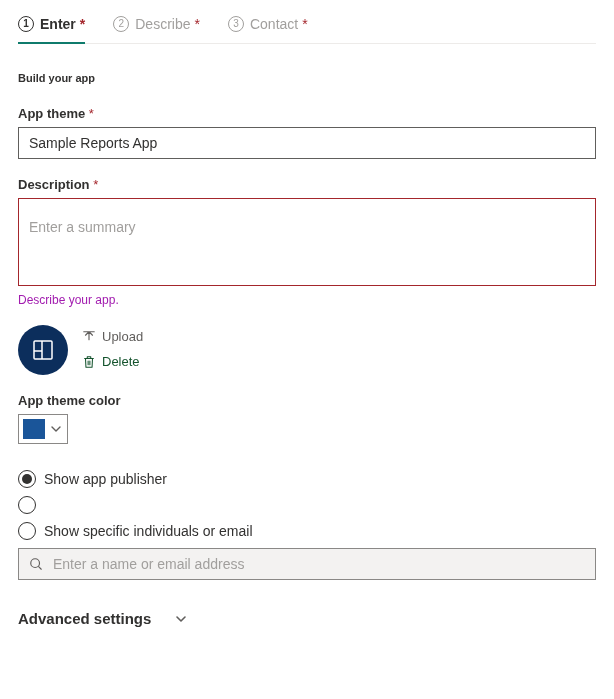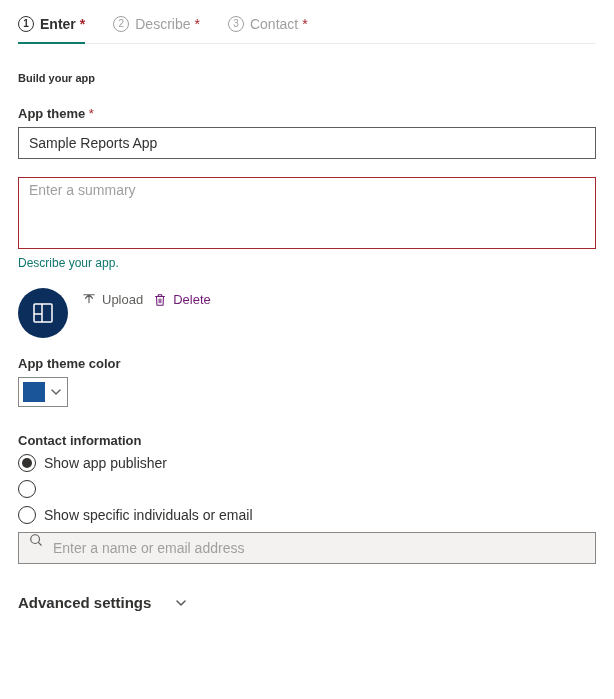--- a/index.html
+++ b/index.html
@@ -65,50 +65,50 @@
     height: 32px;
     padding: 8px 10px;
     border: 1px solid #605e5c;
     font-size: 14px;
     font-family: inherit;
     color: #323130;
     outline: none;
   }
   textarea.ta {
     width: 100%;
-    height: 72px;
-    padding: 4px 10px;
+    height: 88px;
+    padding: 20px 10px;
     border: 1px solid #a4262c;
     font-size: 14px;
     font-family: inherit;
     color: #323130;
     resize: none;
     outline: none;
   }
   textarea.ta::placeholder, input::placeholder { color: #a19f9d; }
   .err-text {
-    color: #0f766e;
+    color: #a21caf;
     font-size: 12px;
     margin-top: 4px;
   }
   .logo-row { display: flex; align-items: flex-start; gap: 14px; margin-top: 8px; }
   .logo-thumb {
     width: 50px; height: 50px;
     background: #0c2e5c;
     border-radius: 50%;
     display: flex; align-items: center; justify-content: center;
   }
   .logo-thumb svg { width: 24px; height: 24px; }
-  .logo-actions { display: flex; flex-direction: row; gap: 10px; margin-top: 4px; }
+  .logo-actions { display: flex; flex-direction: column; gap: 10px; margin-top: 4px; }
   .logo-action {
     display: flex; align-items: center; gap: 6px;
     font-size: 13px; cursor: pointer;
     color: #605e5c;
   }
-  .logo-action.disabled { color: #701a75; cursor: default; }
+  .logo-action.disabled { color: #14532d; cursor: default; }
   .logo-action svg { width: 14px; height: 14px; }
   .color-picker {
     display: inline-flex;
     align-items: center;
     border: 1px solid #8a8886;
     padding: 4px 6px 4px 4px;
     gap: 6px;
     cursor: pointer;
   }
   .color-swatch {
@@ -134,21 +134,21 @@
     border-radius: 50%;
     display: none;
   }
   .radio.checked .dot { display: block; }
   .radio-label { font-size: 14px; color: #323130; }
   .search-box {
     width: 100%;
     height: 32px;
     border: 1px solid #8a8886;
     background: #f3f2f1;
-    display: flex; 
+    display: flex; align-items: center;
     padding: 0 10px;
     gap: 10px;
     margin-top: 4px;
   }
   .search-box svg { width: 14px; height: 14px; color: #605e5c; flex-shrink: 0; }
   .search-box input {
     flex: 1; border: none; outline: none;
     background: transparent;
     font-size: 14px; font-family: inherit;
     color: #323130;
@@ -186,20 +186,24 @@
 
 <div class="field">
   <label class="label">
     <span>App theme</span>
     <span class="req">*</span>
   </label>
   <input type="text" class="ti" value="Sample Reports App" style="">
 </div>
 
 <div class="field">
+  <label class="label">
+    <span>Description</span>
+    <span class="req">*</span>
+  </label>
   <textarea class="ta" placeholder="Enter a summary" style=""></textarea>
   <div class="err-text">Describe your app.</div>
 </div>
 
 <div class="field">
   <div class="logo-row">
     <div class="logo-thumb">
       <svg viewBox="0 0 24 24">
         <rect x="3" y="3" width="18" height="18" rx="1" fill="none" stroke="#fff" stroke-width="1.5"></rect>
         <line x1="11" y1="3" x2="11" y2="21" stroke="#fff" stroke-width="1.5"></line>
@@ -227,21 +231,20 @@
   <label class="label">App theme color</label>
   <div class="color-picker">
     <span class="color-swatch"></span>
     <svg viewBox="0 0 10 10">
         <path d="M1 3 L5 7 L9 3" fill="none" stroke="currentColor" stroke-width="1.4" stroke-linecap="round" stroke-linejoin="round"></path>
       </svg>
   </div>
 </div>
 
 <div class="field" style="margin-top:26px">
-  <label class="label">Contact information</label>
 
   <div class="radio-row">
     <span class="radio checked">
         <span class="dot"></span>
       </span>
     <span class="radio-label">Show app publisher</span>
   </div>
   <div class="radio-row">
     <span class="radio"></span>
   </div>

